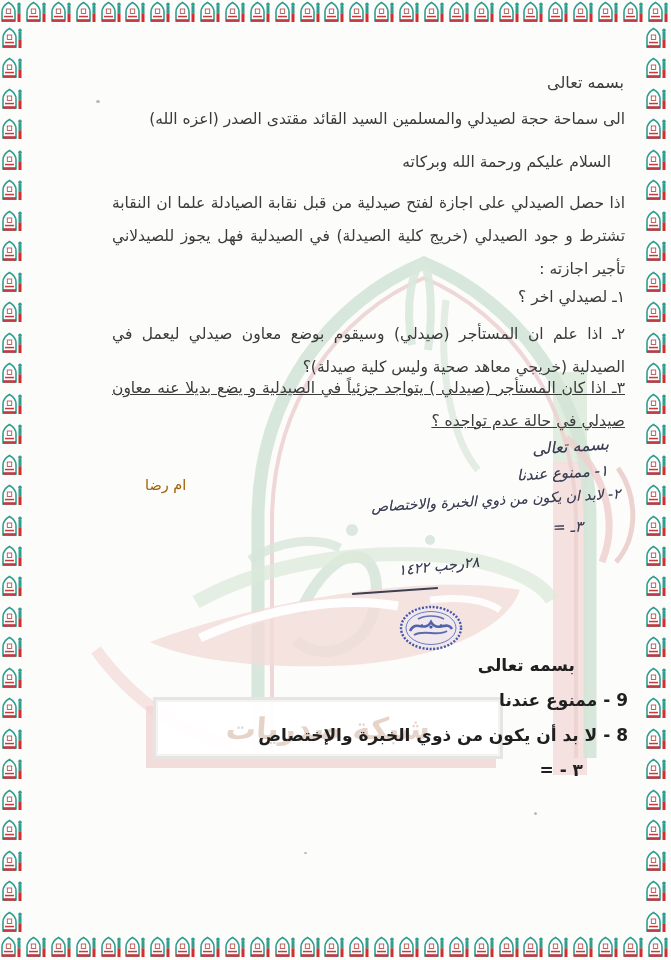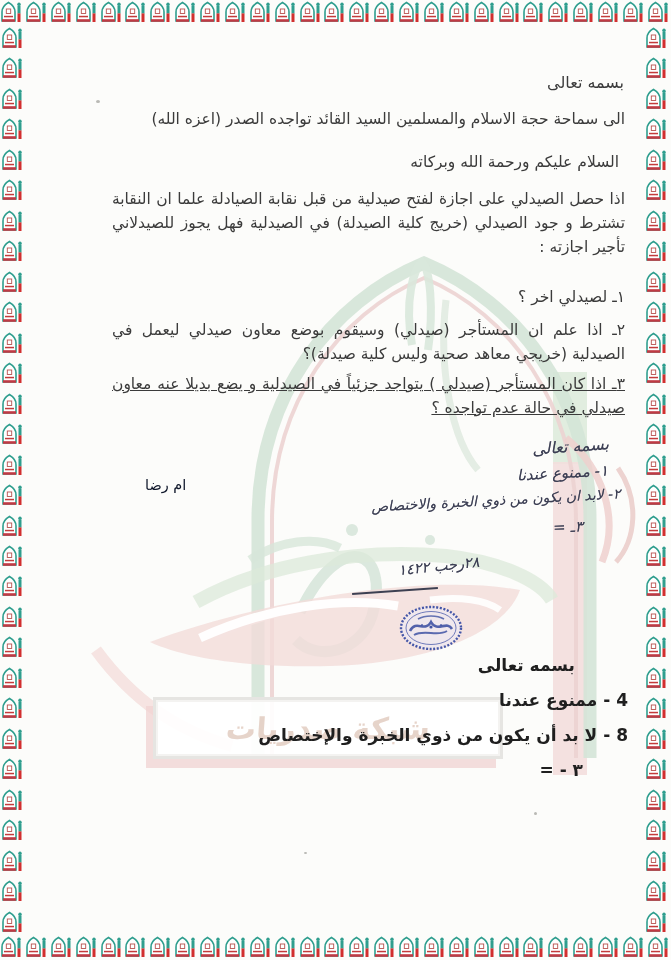--- a/index.html
+++ b/index.html
@@ -24,29 +24,29 @@
     border:3px solid #e6e5e2;
     box-shadow:-7px 9px 0 rgba(240,211,209,.75), inset 0 0 0 2px #f4f3f1;
     display:flex;align-items:center;justify-content:center;
   }
   .wm-box-text{
     direction:rtl;font-weight:bold;font-size:30px;letter-spacing:3px;
     color:#c69a83;opacity:.42;transform:skewX(-4deg);white-space:nowrap;
   }
   
   .typed{position:absolute;direction:rtl;text-align:right;color:#3b3b3b;font-size:15.5px;line-height:22px;z-index:3;white-space:nowrap;}
-  .typed.block{white-space:normal;width:513px;line-height:24px;text-align:justify;text-align-last:right;}
+  .typed.block{white-space:normal;width:513px;line-height:33px;text-align:justify;text-align-last:right;}
   .t-basmala{right:47px;top:72px;font-size:16px;}
   .t-salutation{right:46px;top:108px;}
-  .t-greeting{right:52px;top:151px;}
+  .t-greeting{right:60px;top:151px;}
   .t-intro{right:46px;top:187px;}
   .t-q1{right:46px;top:286px;margin-left:12px;}
   .t-q2{right:46px;top:318px;}
   .t-q3{right:46px;top:372px;text-decoration:underline;}
-  .t-sender{left:145px;top:477px;color:#0f172a;font-size:14.5px;z-index:3;position:absolute;}
+  .t-sender{left:145px;top:477px;color:#a16207;font-size:14.5px;z-index:3;position:absolute;}
   
   .hw{position:absolute;direction:rtl;text-align:right;z-index:3;color:#3c3f54;
       font-style:italic;font-size:15px;white-space:nowrap;
       text-shadow:0 0 .5px rgba(60,63,84,.6);}
   .hw-basmala{right:62px;top:437px;transform:rotate(-4deg);font-size:16px;}
   .hw-1{right:63px;top:464px;transform:rotate(-3deg);}
   .hw-2{right:50px;top:492px;transform:rotate(-3deg);font-size:14px;}
   .hw-3{right:88px;top:518px;transform:rotate(-2deg);letter-spacing:8px;}
   .hw-date{right:191px;top:558px;transform:rotate(-6deg);font-size:14.5px;letter-spacing:1px;}
   .date-underline{position:absolute;left:352px;top:590px;width:86px;border-top:2.5px solid #3d4052;transform:rotate(-4deg);z-index:3;}
@@ -1463,21 +1463,21 @@
     <path d="M96 650 C134 702 180 732 232 746" fill="none" stroke="#f5dfdd" stroke-width="12" opacity="0.85"></path>
     <path d="M566 438 C602 468 620 518 602 562" fill="none" stroke="#eed0ce" stroke-width="7" opacity="0.85"></path>
     <path d="M618 468 C640 500 636 540 616 562" fill="none" stroke="#e8c8c6" stroke-width="5" opacity="0.8"></path>
   </svg>
 
   <div class="wm-box">
     <span class="wm-box-text">شبكة صدريات</span>
   </div>
 
   <div class="typed t-basmala">بسمه تعالى</div>
-  <div class="typed t-salutation">الى سماحة حجة الاسلام والمسلمين السيد القائد تواجده الصدر (اعزه الله)</div>
+  <div class="typed t-salutation">الى سماحة حجة لصيدلي والمسلمين السيد القائد مقتدى الصدر (اعزه الله)</div>
   <div class="typed t-greeting">السلام عليكم ورحمة الله وبركاته</div>
   <div class="typed block t-intro">اذا حصل  الصيدلي على اجازة لفتح صيدلية من قبل نقابة الصيادلة علما ان النقابة تشترط و جود الصيدلي (خريج كلية الصيدلة) في الصيدلية فهل يجوز للصيدلاني تأجير اجازته :</div>
   <div class="typed t-q1">١ـ لصيدلي اخر ؟</div>
   <div class="typed block t-q2">٢ـ اذا علم ان المستأجر (صيدلي) وسيقوم بوضع معاون صيدلي ليعمل في الصيدلية (خريجي معاهد صحية وليس كلية صيدلة)؟</div>
   <div class="typed block t-q3">٣ـ اذا كان المستأجر (صيدلي ) يتواجد جزئياً في الصيدلية و يضع بديلا عنه معاون صيدلي في حالة عدم تواجده ؟</div>
   <div class="t-sender">ام رضا</div>
 
   <div class="hw hw-basmala">بسمه تعالى</div>
   <div class="hw hw-1">١- ممنوع عندنا</div>
   <div class="hw hw-2">٢- لابد ان يكون من ذوي الخبرة والاختصاص</div>
@@ -1492,21 +1492,21 @@
       <path d="M12 27 C18 15 27 29 33 18 C39 29 49 16 54 25" fill="none" stroke="#4053a3" stroke-width="2.6" opacity="0.9"></path>
       <path d="M16 31 C26 25 40 33 49 27" fill="none" stroke="#4053a3" stroke-width="1.8" opacity="0.85"></path>
       <path d="M20 15 C27 11 39 11 46 15" fill="none" stroke="#4053a3" stroke-width="1.6" opacity="0.8"></path>
       <circle cx="33" cy="23" r="1.6" fill="#4053a3"></circle>
       <circle cx="24" cy="21" r="1.1" fill="#4053a3" opacity="0.8"></circle>
       <circle cx="43" cy="21" r="1.1" fill="#4053a3" opacity="0.8"></circle>
     </svg>
   </div>
 
   <div class="bold-t b-basmala">بسمه تعالى</div>
-  <div class="bold-t b-1">4 - ممنوع عندنا</div>
+  <div class="bold-t b-1">9 - ممنوع عندنا</div>
   <div class="bold-t b-2">8 - لا بد أن يكون من ذوي الخبرة والإختصاص</div>
   <div class="bold-t b-3">٣ - =</div>
 
   <div class="speck" style="left:96px;top:100px;width:4px;height:3px;"></div>
   <div class="speck" style="left:534px;top:812px;width:3px;height:3px;"></div>
   <div class="speck" style="left:304px;top:852px;width:3px;height:2px;"></div>
 
 </div>
 
 </body></html>

